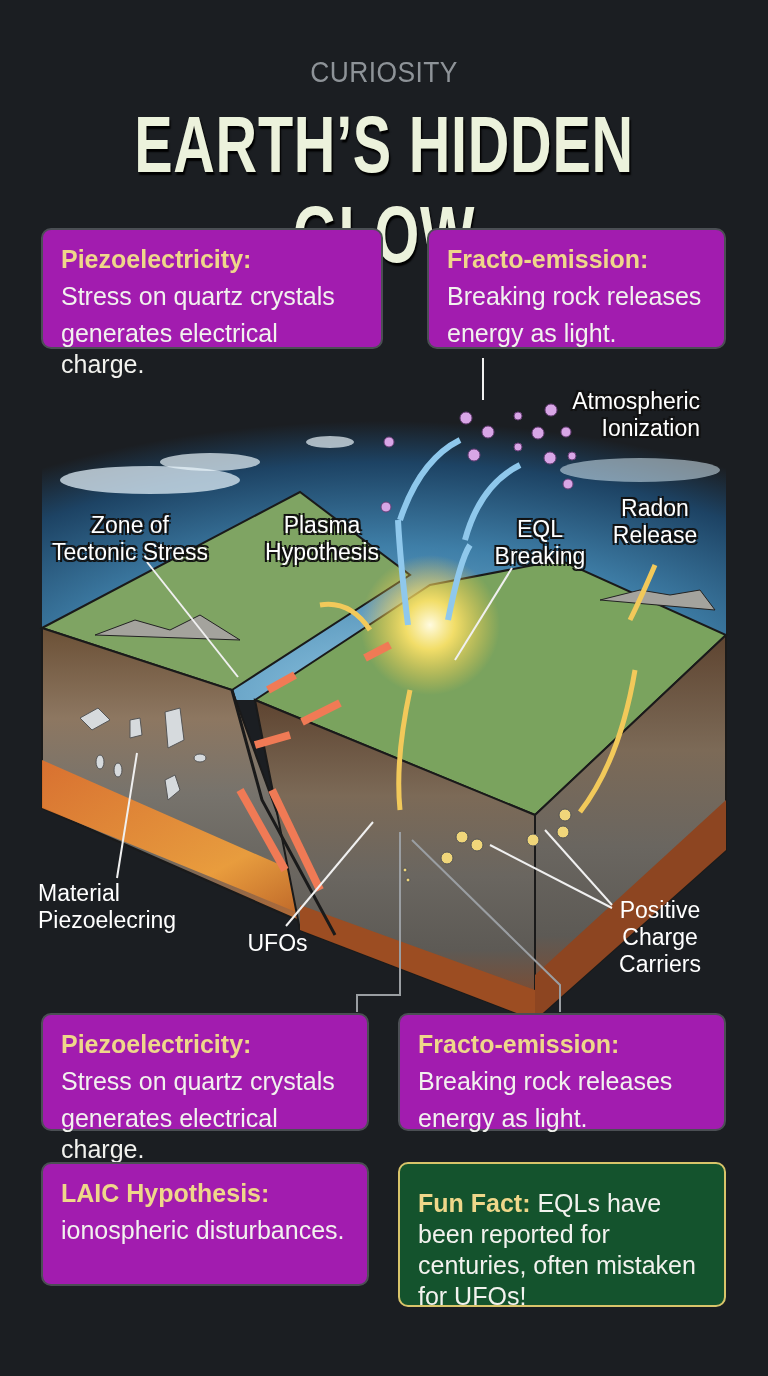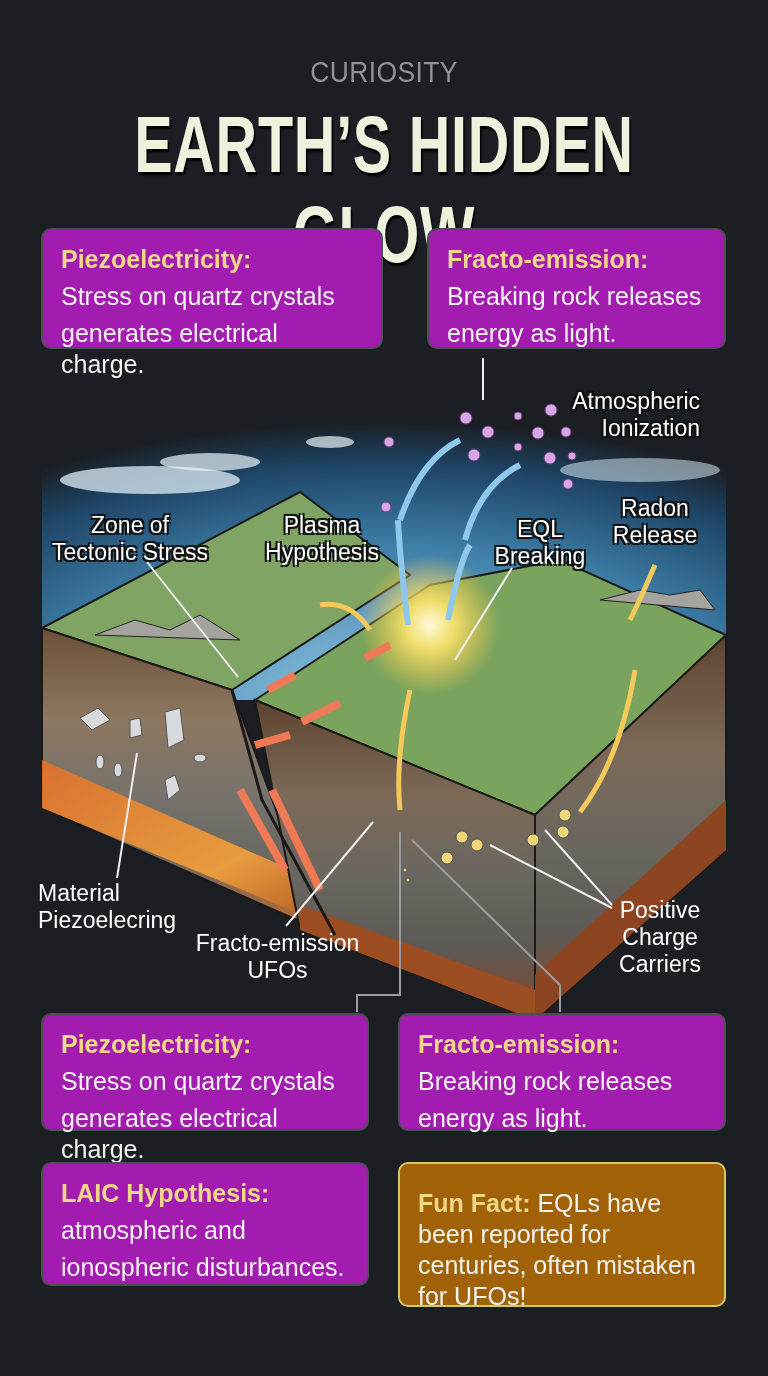--- a/index.html
+++ b/index.html
@@ -8,21 +8,21 @@
   .abs { position:absolute; }
   .kicker { left:0; width:768px; top:55px; text-align:center; color:#8e9398; font-size:30px; letter-spacing:0.5px;
             transform:scaleX(0.88); }
   .title { left:0; width:768px; top:100px; text-align:center; color:#ecf2dc; font-size:80px; font-weight:bold;
            letter-spacing:1px; transform:scaleX(0.72); transform-origin:center; line-height:90px;
            text-shadow:2px 3px 2px #000; }
   .card { border:2px solid #4b4f54; border-radius:10px; background:#a21caf; box-sizing:border-box;
           padding:14px 18px; font-size:25px; line-height:31px; }
   .card .h { color:#efd78a; font-weight:bold; display:block; }
   .card .b { color:#f2f2ee; display:block;margin-top:6px; }
-  .card.fun { background:#a16207; border-color:#d8c46a; padding-top:24px; }
+  .card.fun { background:#14532d; border-color:#d8c46a; padding-top:24px; }
   .card.fun .h { display:inline; }
   .card.fun .b { display:inline; }
   .lbl { font-size:23px; line-height:27px; text-align:center; color:#fff;
          text-shadow: -2px -2px 0 #111, 2px -2px 0 #111, -2px 2px 0 #111, 2px 2px 0 #111, 0 0 3px #000; }
   .lbl.dark { text-shadow:none; }
 </style>
 </head>
 <body>
 
 <div class="abs kicker">CURIOSITY</div>
@@ -194,39 +194,37 @@
 </div>
 <div class="abs lbl" style="left:605px;top:495px;width:100px;">
   <div>Radon</div>
   <div>Release</div>
 </div>
 <div class="abs lbl dark" style="left:38px;top:880px;width:170px;text-align:left;">
   <div>Material</div>
   <div>Piezoelecring</div>
 </div>
 <div class="abs lbl dark" style="left:185px;top:930px;width:185px;">
-  <div>Fracto-emission</div>
   <div>UFOs</div>
 </div>
 <div class="abs lbl dark" style="left:605px;top:897px;width:110px;">
   <div>Positive</div>
   <div>Charge</div>
   <div>Carriers</div>
 </div>
 
 <div class="abs card" style="left:41px;top:1013px;width:328px;height:118px;">
   <span class="h">Piezoelectricity:</span>
   <span class="b">Stress on quartz crystals</span>
   <span class="b">generates electrical charge.</span>
 </div>
 <div class="abs card" style="left:398px;top:1013px;width:328px;height:118px;">
   <span class="h">Fracto-emission:</span>
   <span class="b">Breaking rock releases</span>
   <span class="b">energy as light.</span>
 </div>
 <div class="abs card" style="left:41px;top:1162px;width:328px;height:124px;">
   <span class="h">LAIC Hypothesis:</span>
-  <span class="b">atmospheric and</span>
   <span class="b">ionospheric disturbances.</span>
 </div>
 <div class="abs card fun" style="left:398px;top:1162px;width:328px;height:145px;">
   <span class="h">Fun Fact:</span><span class="b"> EQLs have been reported for centuries, often mistaken for UFOs!</span>
 </div>
 
 </body></html>

